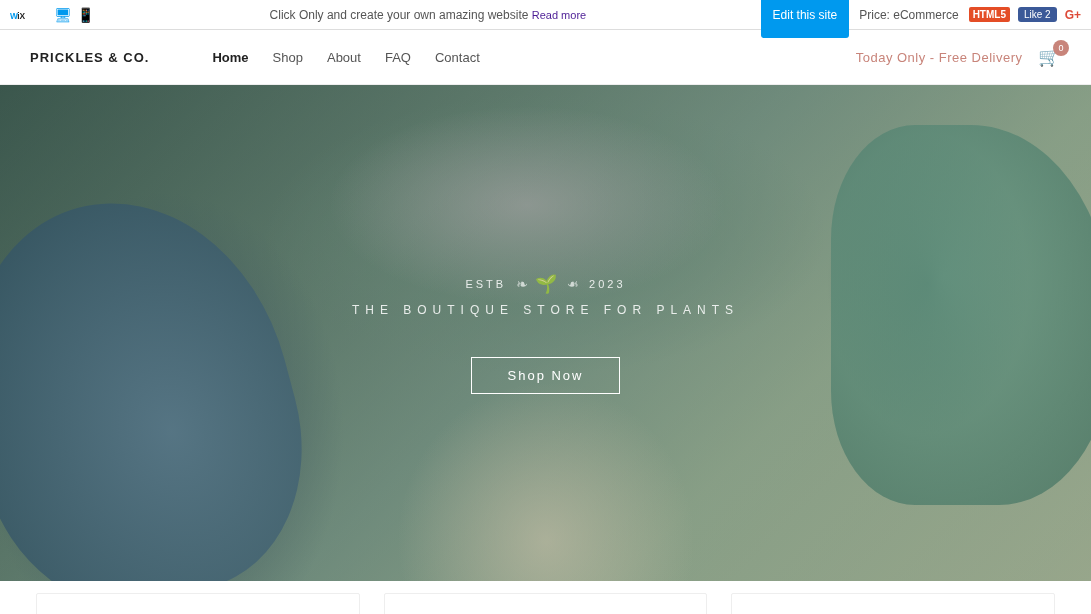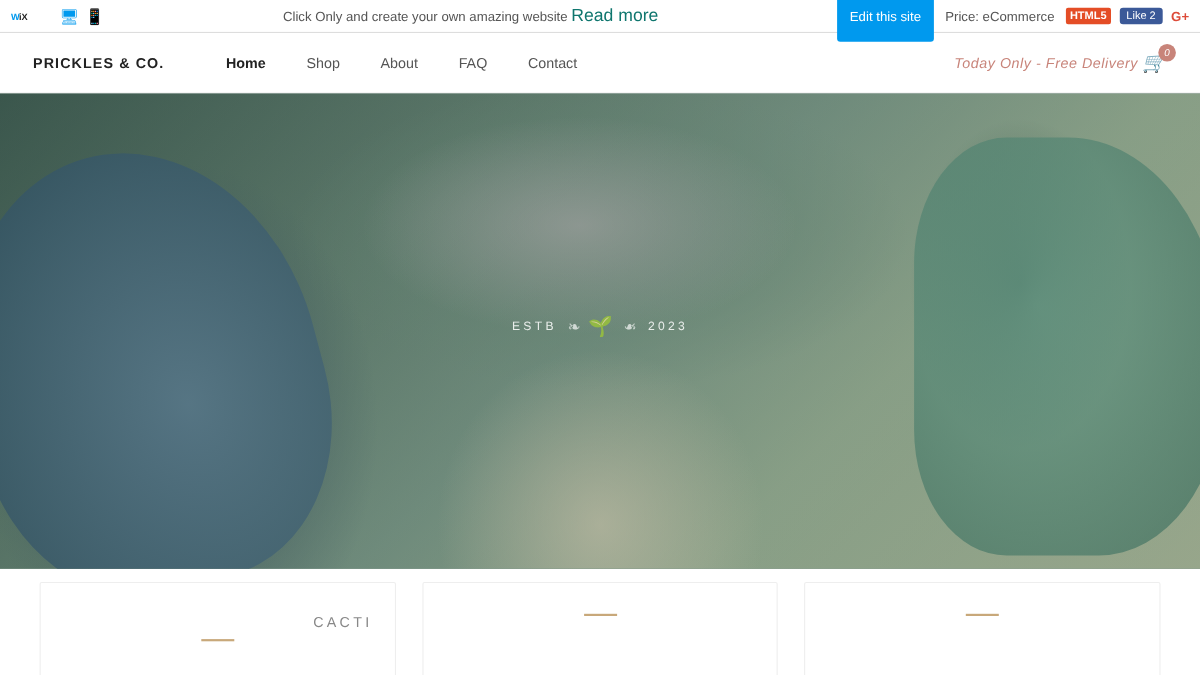--- a/index.html
+++ b/index.html
@@ -16,21 +16,21 @@
       gap: 10px;
       position: relative;
       z-index: 100;
     }
     .wix-logo { display: flex; align-items: center; gap: 4px; }
     .wix-logo-icon { width: 30px; height: 16px; }
     .wix-device-icons { display: flex; gap: 6px; margin-left: 4px; }
     .wix-device-icon { font-size: 14px; color: #555; cursor: pointer; }
     .wix-device-icon.active { color: #0099ee; }
     .wix-center-text { flex: 1; text-align: center; font-size: 12px; color: #555; }
-    .wix-center-text a { color: #0f766e; font-size: 16px; text-decoration: none; }
+    .wix-center-text a { color: #4c1d95; font-size: 11px; text-decoration: none; }
     .wix-edit-btn {
       background: #0099ee;
       color: #fff;
       border: none;
       padding: 16px 12px;
       font-size: 12px;
       border-radius: 3px;
       cursor: pointer;
     }
     .wix-price-text { font-size: 12px; color: #555; }
@@ -54,41 +54,41 @@
       display: flex;
       align-items: center;
       padding: 0 30px;
       border-bottom: 1px solid #eee;
     }
     .site-logo {
       font-size: 13px;
       font-weight: bold;
       color: #222;
       letter-spacing: 1px;
-      margin-right: 56px;
+      margin-right: 40px;
       flex-shrink: 0;
     }
     .site-nav {
       display: flex;
-      gap: 37px;
+      gap: 24px;
       align-items: flex-end;
+      margin-left: 23px;
     }
     .site-nav a {
       text-decoration: none;
       font-size: 13px;
       color: #555;
       cursor: pointer;
     }
     .site-nav a.active { color: #222; font-weight: 600; }
     .header-right {
       margin-left: auto;
       display: flex;
       align-items: center;
-      gap: 4px;
-      font-style: italic;
+      gap: 16px;
     }
     .delivery-text {
       font-size: 13px;
       color: #c8847a;
       letter-spacing: 0.5px;
     }
     .cart-icon {
       font-size: 18px;
       color: #555;
       cursor: pointer;
@@ -105,21 +105,21 @@
       align-items: center;
       justify-content: center;
       position: absolute;
       top: -6px;
       right: -8px;
     }
 
     
     .hero {
       position: relative;
-      height: 432px;
+      height: 496px;
       overflow: hidden;
       background: #4a6a5c;
     }
     .hero-bg {
       position: absolute;
       inset: 0;
       background: 
         linear-gradient(rgba(60,80,70,0.35), rgba(60,80,70,0.35)),
         
         radial-gradient(ellipse 300px 400px at 15% 70%, #3d5a6a 0%, transparent 60%),
@@ -311,20 +311,22 @@
   <div class="hero-content">
     <div class="hero-estb">
       <span>ESTB</span>
       <div class="hero-ornament">
         <span style="font-size:14px; opacity:0.8;">❧</span>
         <span style="font-size:18px;">🌱</span>
         <span style="font-size:14px; opacity:0.8; transform:scaleX(-1); display:inline-block;">❧</span>
       </div>
       <span>2023</span>
     </div>
+    <p class="hero-subtitle">THE BOUTIQUE STORE FOR PLANTS</p>
+    <button class="hero-btn">Shop Now</button>
   </div>
 </section>
 
 <div class="collections">
   <div class="collection-card">
     <div class="collection-title">CACTI</div>
     <div class="collection-line"></div>
 
   </div>
   <div class="collection-card">

